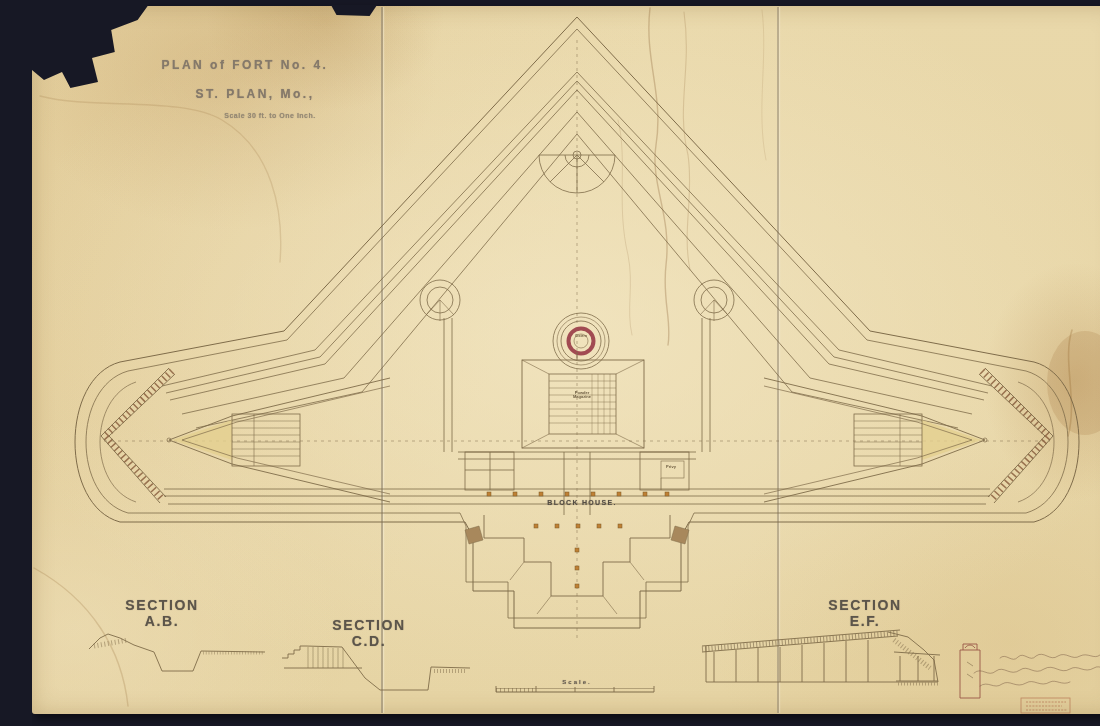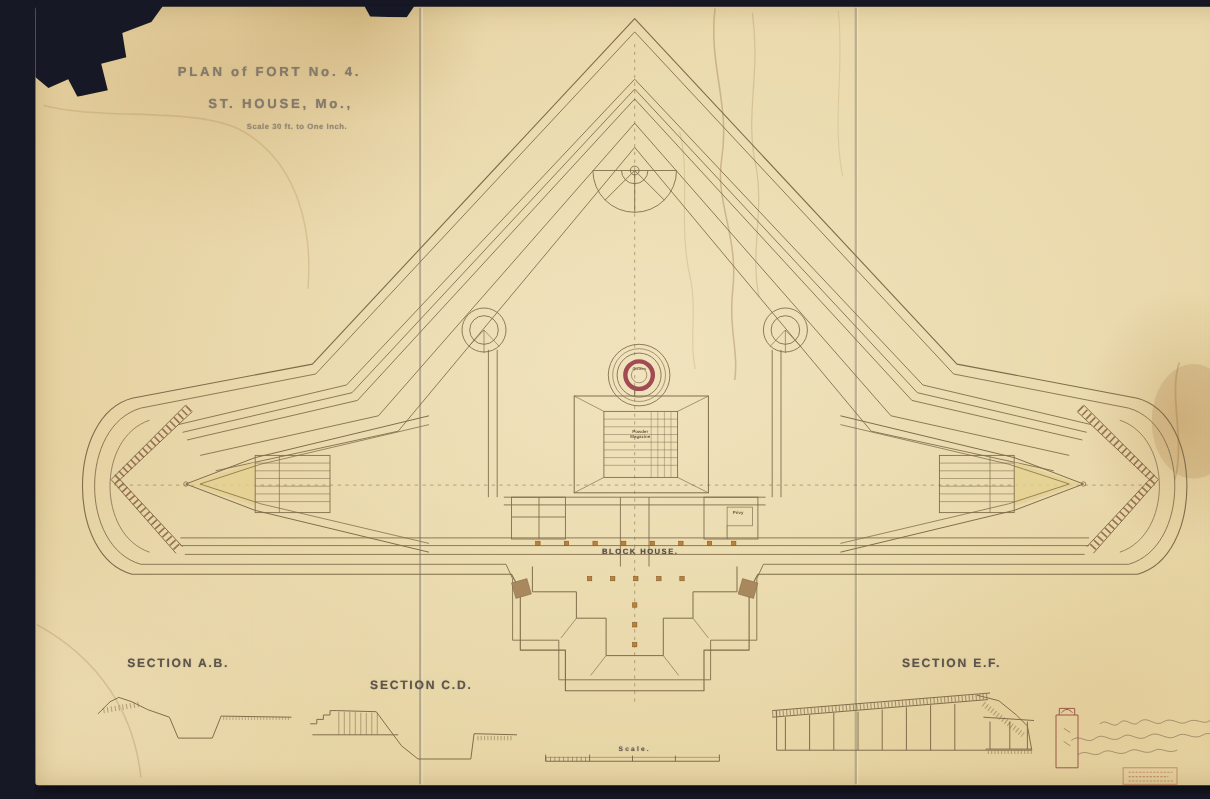--- a/index.html
+++ b/index.html
@@ -22,22 +22,22 @@
   .torn-corner{position:absolute;left:0;top:0;width:120px;height:100px;background:#171825;
     clip-path:polygon(0 0,100% 0,88% 20%,66% 30%,69% 52%,50% 58%,55% 82%,32% 88%,25% 72%,10% 80%,0 70%);}
   .top-notch{position:absolute;left:299px;top:5px;width:46px;height:11px;background:#171825;
     clip-path:polygon(0 0,100% 0,84% 100%,12% 90%);}
   .lbl{position:absolute;color:#85796a;font-weight:bold;text-align:center;
        text-shadow:0 0 1px rgba(130,120,105,.8);}
   .title1{left:128px;top:58px;width:170px;font-size:12px;letter-spacing:2.5px;}
   .title2{left:138px;top:87px;width:170px;font-size:12px;letter-spacing:2.5px;}
   .scalenote{left:168px;top:112px;width:140px;font-size:7px;letter-spacing:.5px;
              color:#8a7f6e;font-weight:bold;opacity:.85;}
-  .seclbl{font-size:11px;letter-spacing:1.6px;color:#5c554a;width:100px;}
-  .ab{left:80px;top:597px;} .cd{left:301px;top:617px;} .ef{left:783px;top:597px;}
+  .seclbl{font-size:14px;letter-spacing:1.6px;color:#5c554a;width:100px;}
+  .ab{left:80px;top:597px;} .cd{left:287px;top:617px;} .ef{left:783px;top:597px;}
   .bh{left:495px;top:499px;width:110px;font-size:7px;letter-spacing:1.3px;color:#554e44;}
   .sb{left:505px;top:679px;width:80px;font-size:6px;letter-spacing:2px;color:#6b6152;}
   .tiny{position:absolute;color:#6b5b3f;font-weight:bold;text-align:center;
         transform-origin:0 0;transform:scale(.5);}
   .cistern-l{left:519px;top:334px;width:120px;font-size:7px;}
   .mag-l{left:520px;top:390px;width:120px;font-size:8px;line-height:9px;}
   .privy-l{left:626px;top:464px;width:52px;font-size:8px;}
 </style>
 </head>
 <body>
@@ -238,21 +238,21 @@
     <g fill="none" stroke="rgba(160,75,50,.55)">
       <rect x="989" y="698" width="49" height="15" stroke-width=".8"></rect>
       <path d="M994,702 H1034 M994,706 H1030 M994,710 H1035" stroke-width="1" stroke-dasharray="2,1.2" opacity=".85"></path>
     </g>
   </svg>
 
   <div class="torn-corner"></div>
   <div class="top-notch"></div>
 
   <div class="lbl title1">PLAN of FORT No. 4.</div>
-  <div class="lbl title2">ST. HOUSE, Mo.,</div>
+  <div class="lbl title2">ST. PLAN, Mo.,</div>
   <div class="lbl scalenote">Scale 30 ft. to One Inch.</div>
 
   <div class="lbl seclbl ab">SECTION A.B.</div>
   <div class="lbl seclbl cd">SECTION C.D.</div>
   <div class="lbl seclbl ef">SECTION E.F.</div>
 
   <div class="lbl bh">BLOCK HOUSE.</div>
   <div class="lbl sb">Scale.</div>
 
   <div class="tiny cistern-l">Cistern</div>

